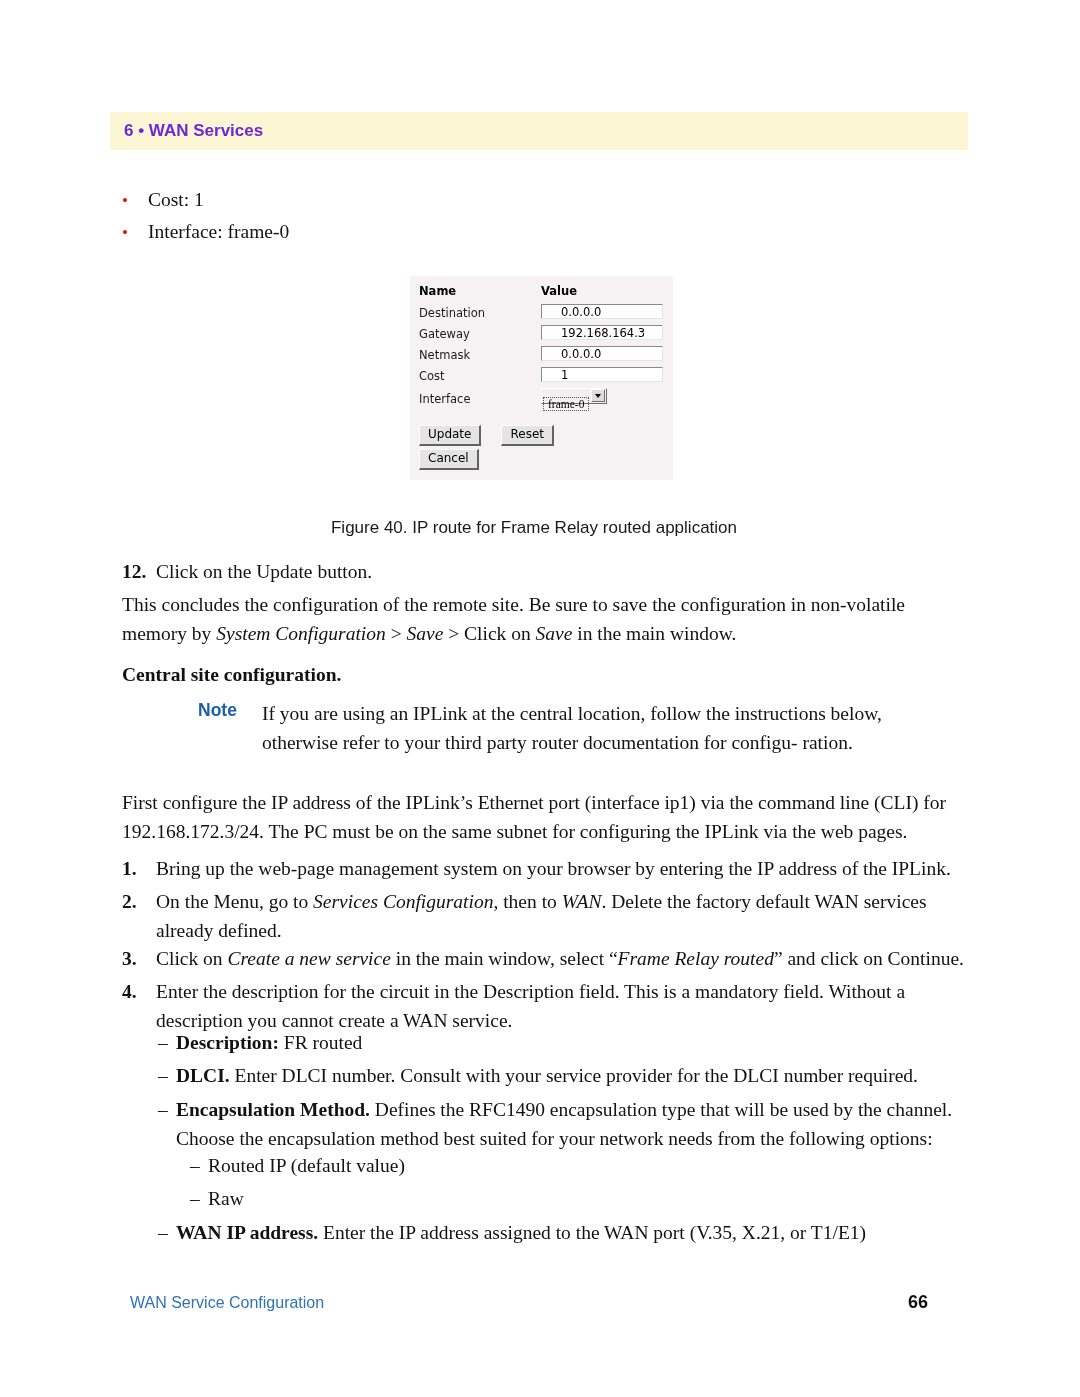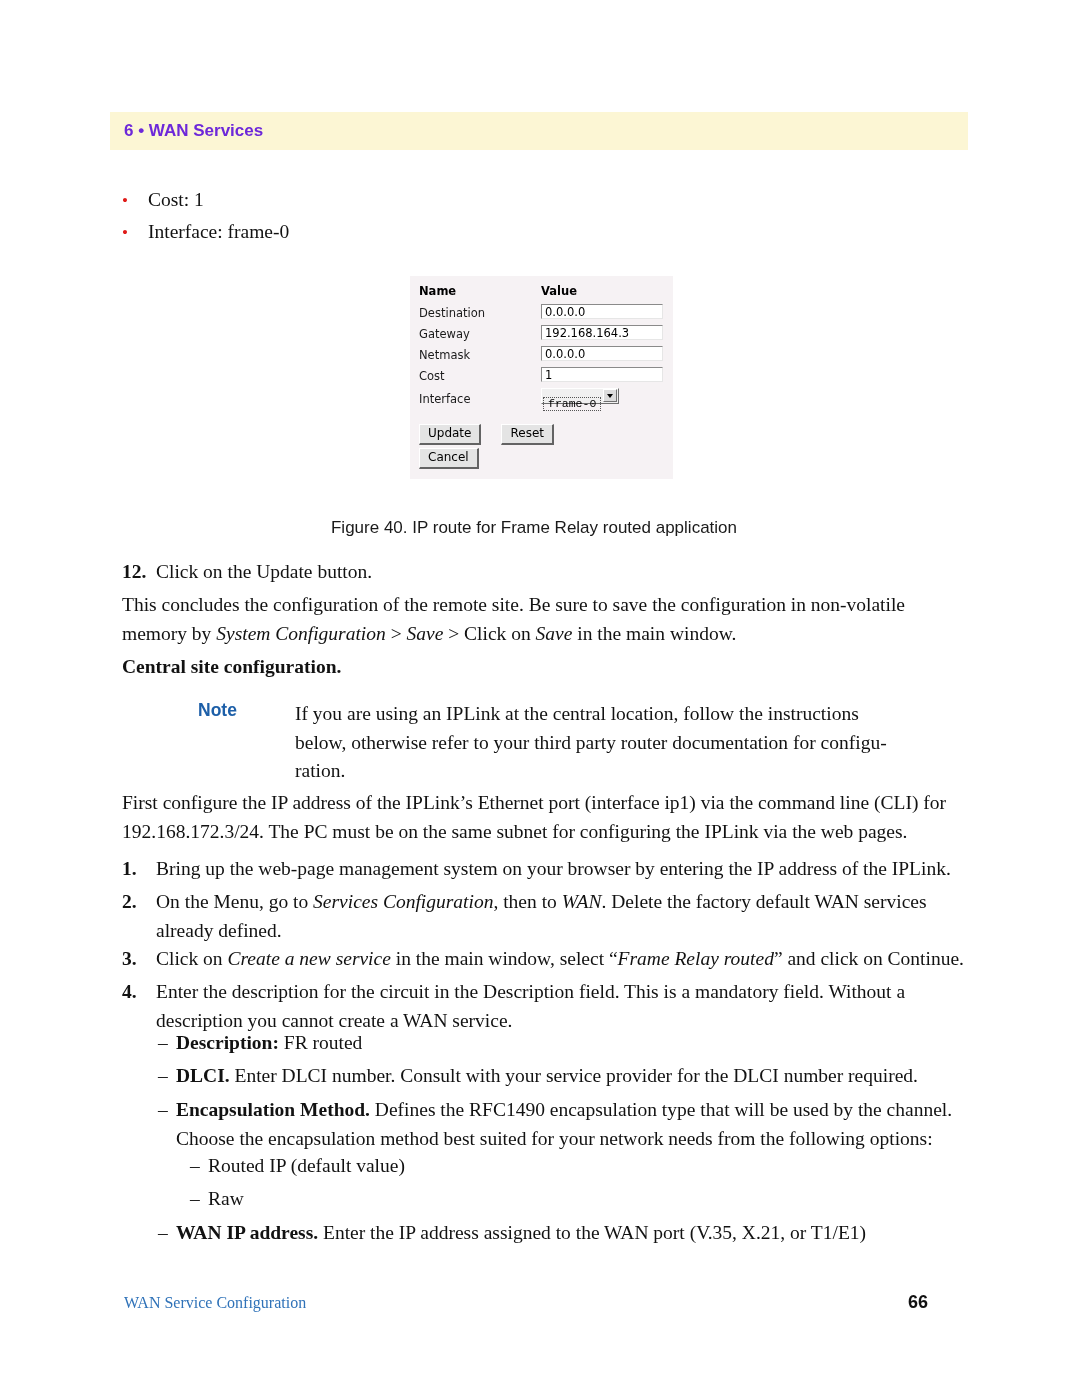--- a/index.html
+++ b/index.html
@@ -43,21 +43,21 @@
     font-weight: bold;
     color: #6d28d9;
     white-space: nowrap;
   }
   .para {
     position: absolute;
     font-size: 19.5px;
     line-height: 28.5px;
     color: #121212;
   }
-  .bold { font-weight: bold; }
+  .bold { font-weight: bold; margin-top: 8px; }
   .ital { font-style: italic; }
 
   
   .bullet-row {
     position: absolute;
     display: flex;
     align-items: baseline;
     font-size: 19.5px;
     line-height: 26px;
   }
@@ -119,37 +119,37 @@
     height: 15px;
     line-height: 15px;
     background: #ffffff;
     border-top: 1.5px solid #8a8a8a;
     border-left: 1.5px solid #8a8a8a;
     border-right: 1px solid #e6e6e6;
     border-bottom: 1px solid #e6e6e6;
     font-family: "DejaVu Sans", "Liberation Sans", sans-serif;
     font-size: 11.5px;
     color: #000;
-    padding: 0 0 0 3px;
+    padding: 0 0 0 19px;
     box-sizing: border-box;
     overflow: hidden;
   }
   .selbox {
     display: inline-flex;
     align-items: center;
     height: 16px;
     background: #f0f0f0;
     border-top: 1px solid #ffffff;
     border-left: 1px solid #ffffff;
     border-right: 1.5px solid #6e6e6e;
     border-bottom: 1.5px solid #6e6e6e;
     box-sizing: border-box;
   }
   .selbox .sel-text {
-    font-family: Liberation Mono, monospace;
+    font-family: Liberation Serif, serif;
     font-size: 11.5px;
     color: #000;
     padding: 0 4px;
     border: 1px dotted #555;
     line-height: 12px;
     margin: 18px 1px 1px 1px;
   }
   .selbox .sel-arrow {
     width: 14px;
     height: 13px;
@@ -228,42 +228,41 @@
     font-family: "Liberation Sans", "DejaVu Sans", sans-serif;
     font-weight: bold;
     font-size: 17.5px;
     color: #1d5fa8;
     flex: 0 0 64px;
   }
   .note-text {
     font-size: 19.5px;
     line-height: 28.5px;
     flex: 1 1 auto;
-    margin-left: 33px;
   }
 
   
   .dash-item {
     position: absolute;
     display: flex;
     font-size: 19.5px;
     line-height: 28.5px;
   }
   .dash-mark {
     flex: 0 0 auto;
     width: 18px;
   }
   .dash-body { flex: 1 1 auto; }
 
   
   .footer-left {
     position: absolute;
-    left: 124px;
+    left: 130px;
     top: 1294px;
-    font-family: Liberation Serif, serif;
+    font-family: Liberation Sans, sans-serif;
     font-size: 16px;
     color: #2f72b8;
   }
   .footer-right {
     position: absolute;
     left: 908px;
     top: 1292px;
     font-family: "Liberation Sans", "DejaVu Sans", sans-serif;
     font-size: 18px;
     font-weight: bold;

